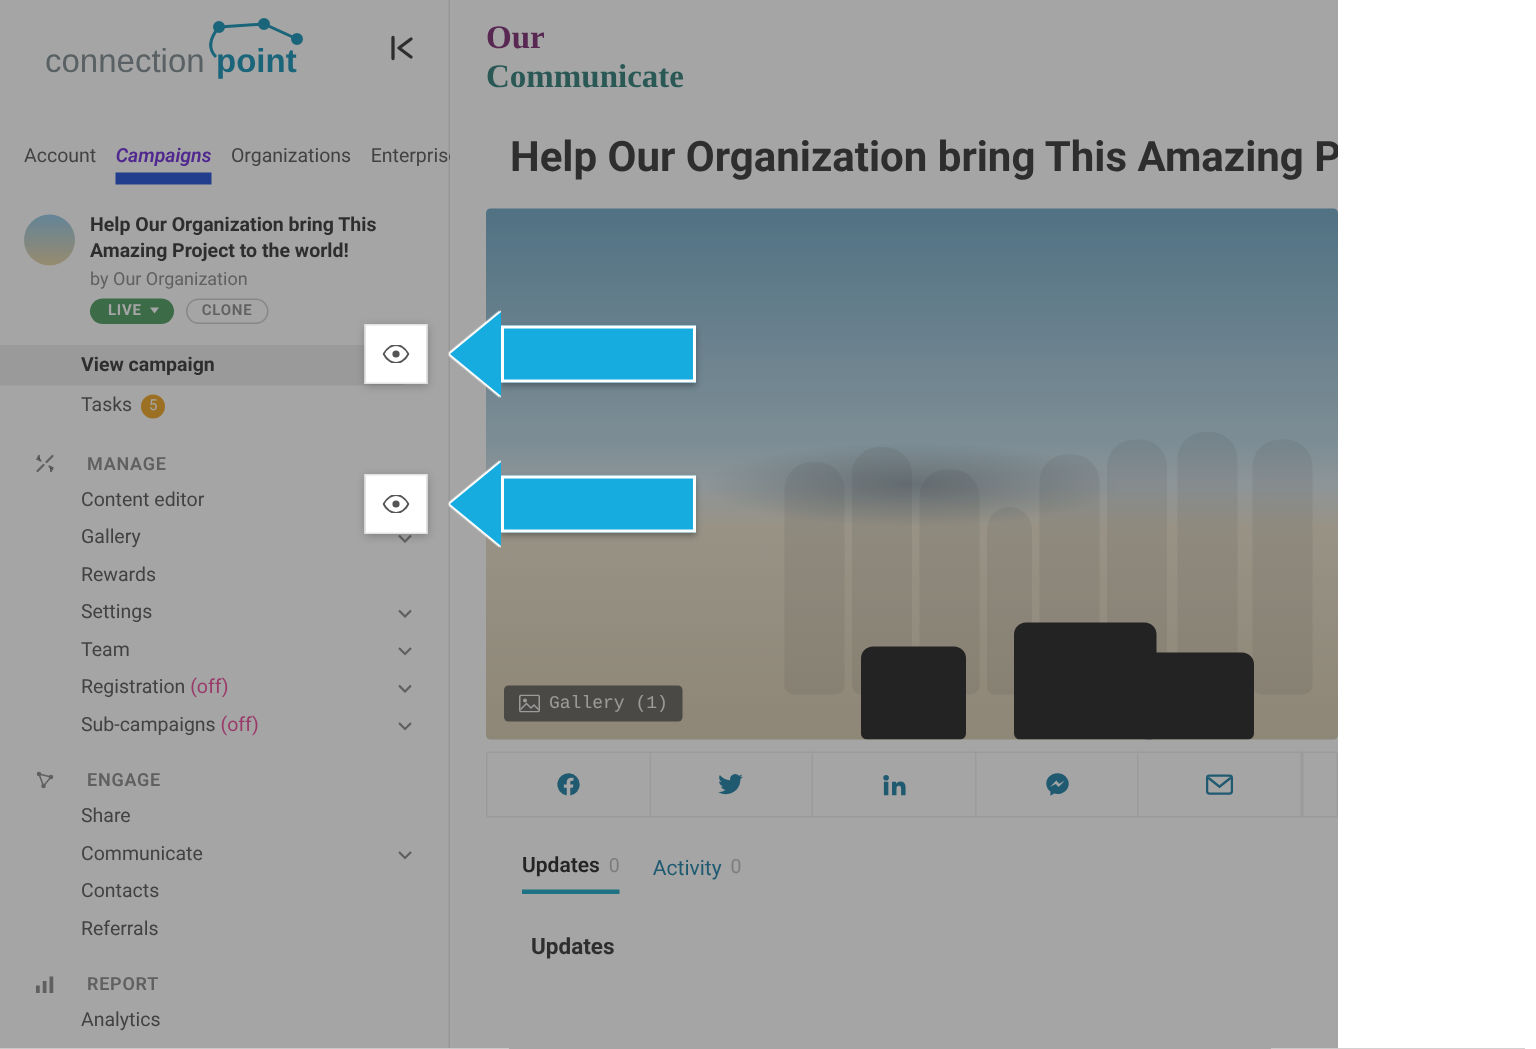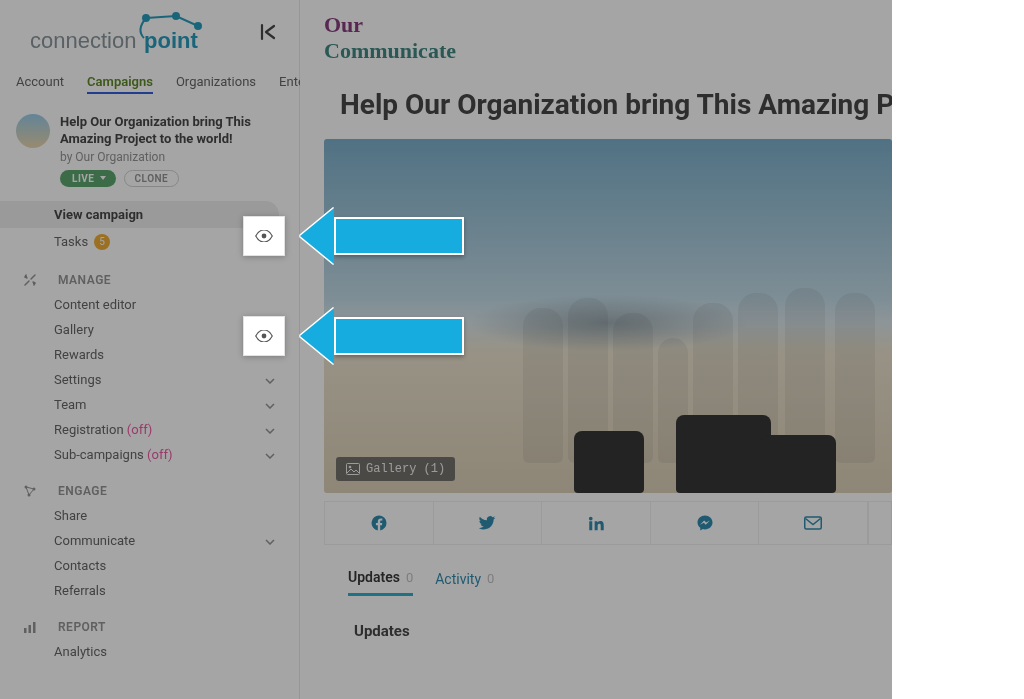--- a/index.html
+++ b/index.html
@@ -4,23 +4,23 @@
 <style>
   * { box-sizing: border-box; margin: 0; padding: 0; }
   body { font-family: -apple-system, BlinkMacSystemFont, "Segoe UI", Roboto, Helvetica, Arial, sans-serif; background: #fff; color: #333; overflow: hidden; }
   .app { display: flex; width: 892px; height: 699px; position: relative; }
   .sidebar { width: 300px; background: #fff; border-right: 1px solid #e5e5e5; padding: 10px 0 0 0; position: relative; }
   .sidebar-header { display: flex; align-items: center; justify-content: space-between; padding: 0 16px 8px 16px; }
   .logo { display: flex; align-items: flex-end; gap: 0; }
   .logo svg { display: block; }
   .collapse-btn { cursor: pointer; padding: 4px; }
 
-  .tabs { display: flex; gap: 23px; padding: 8px 16px 10px 16px; font-size: 13px; color: #555; }
+  .tabs { display: flex; gap: 13px; padding: 8px 16px 10px 16px; font-size: 13px; color: #555; margin-top: 23px; }
   .tabs .tab { cursor: pointer; padding-bottom: 3px; }
-  .tabs .tab.active { font-weight: 600; color: #4d7c0f; border-bottom: 2px solid #1d4ed8; }
+  .tabs .tab.active { font-weight: 600; color: #6d28d9; border-bottom: 8px solid #1d4ed8; font-style: italic; }
 
   .campaign-block { padding: 10px 16px 4px 16px; display: flex; gap: 10px; align-items: flex-start; }
   .campaign-thumb { width: 34px; height: 34px; border-radius: 50%; background: linear-gradient(180deg,#8ec7e8 0%, #e8d2a2 100%); flex: 0 0 34px; }
   .campaign-info { flex: 1; }
   .campaign-title { font-weight: 700; font-size: 13px; color: #333; line-height: 1.3; }
   .campaign-org { font-size: 12px; color: #888; margin-top: 2px; }
   .campaign-badges { display: flex; gap: 8px; margin-top: 6px; align-items: center; }
   .live-badge { background: #4b9b5f; color: #fff; font-size: 10px; font-weight: 700; padding: 3px 10px 3px 12px; border-radius: 10px; display: inline-flex; align-items: center; gap: 5px; letter-spacing: .5px; }
   .live-caret { width: 0; height: 0; border-left: 3px solid transparent; border-right: 3px solid transparent; border-top: 4px solid #fff; }
   .clone-badge { border: 1px solid #ccc; color: #888; font-size: 10px; font-weight: 600; padding: 2px 10px; border-radius: 10px; letter-spacing: .5px; }

